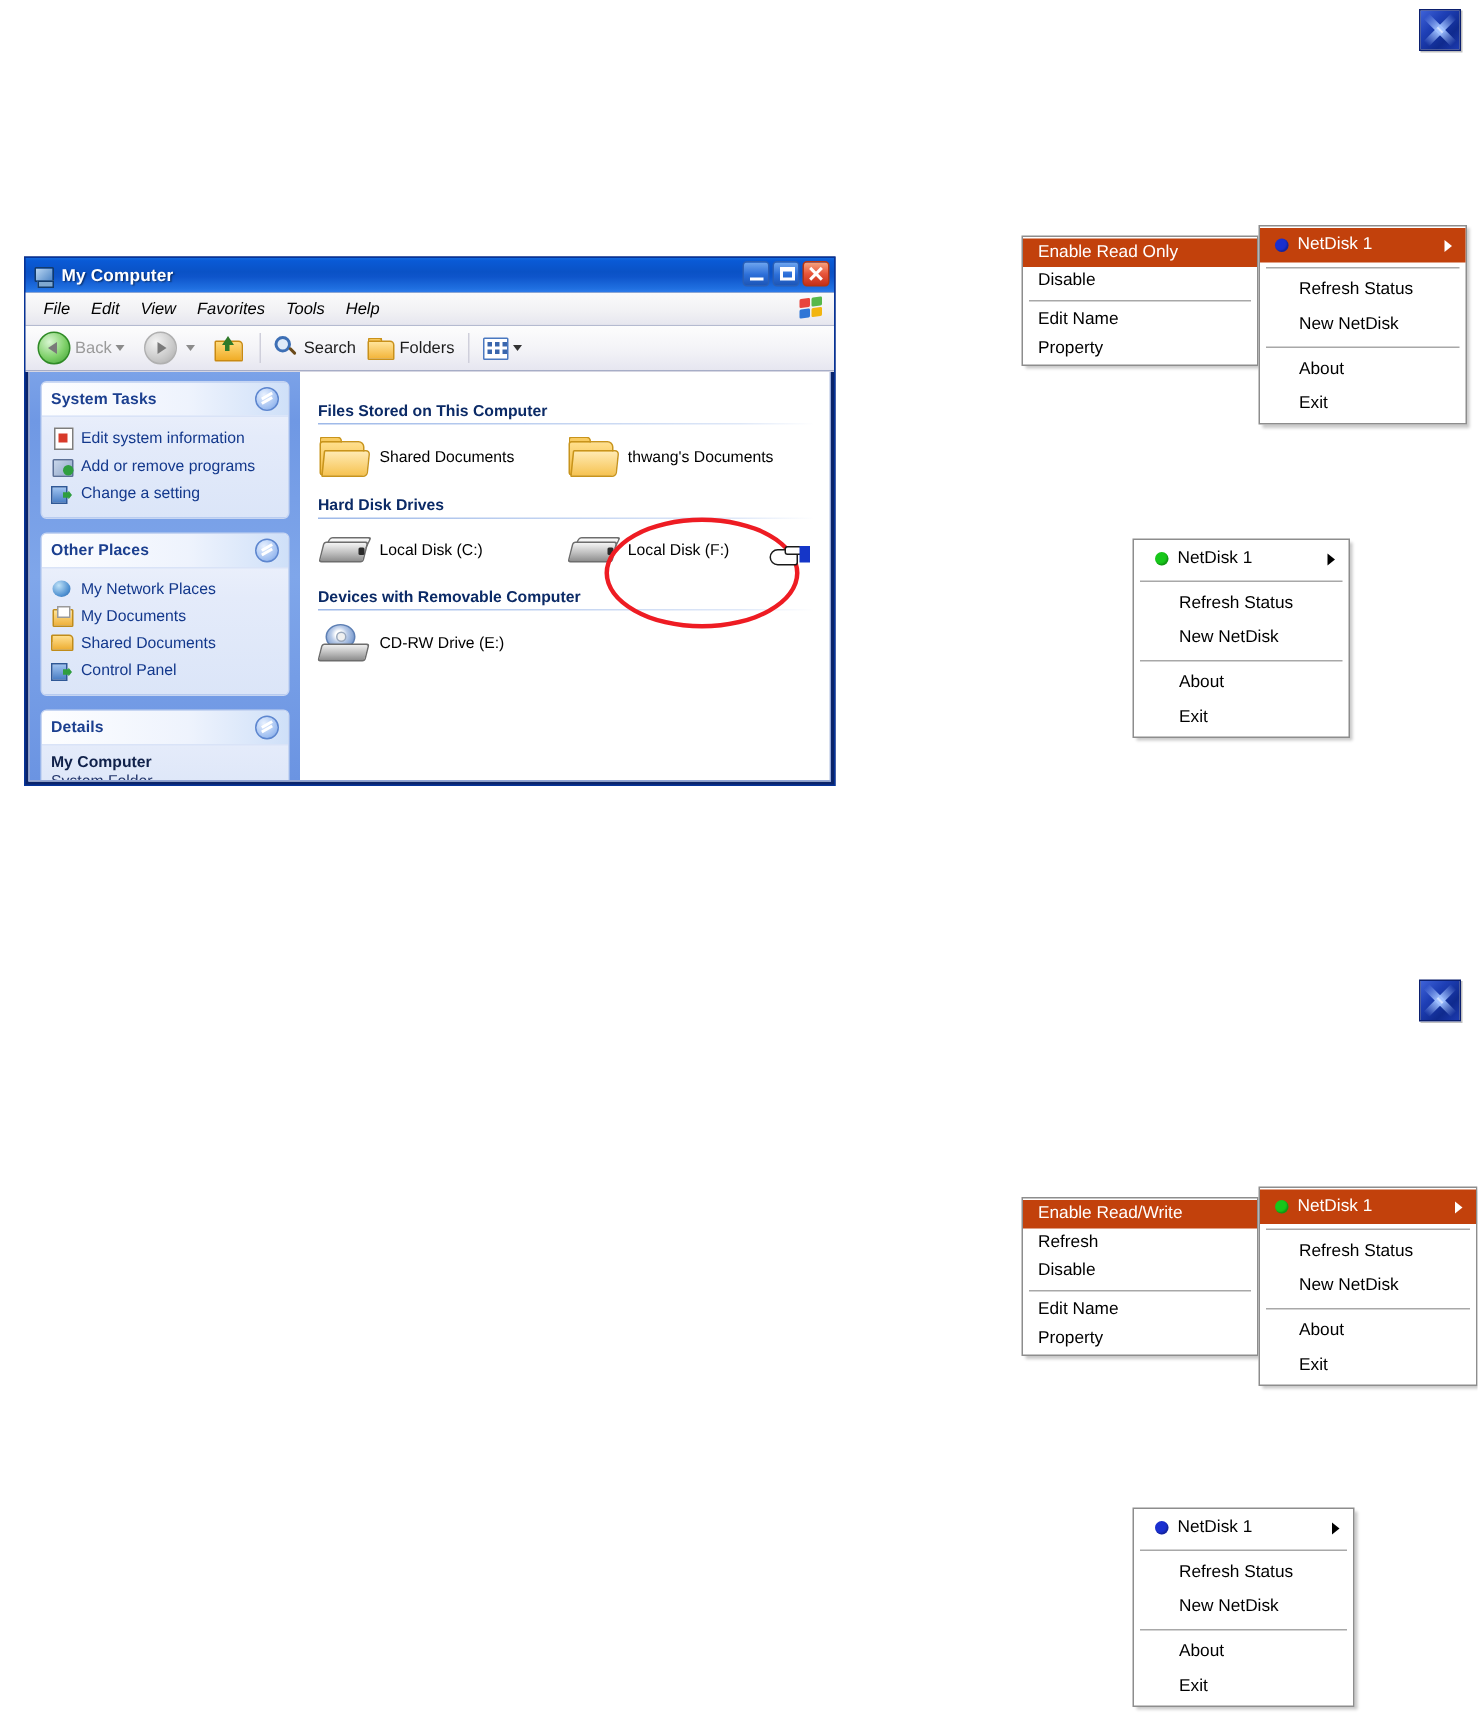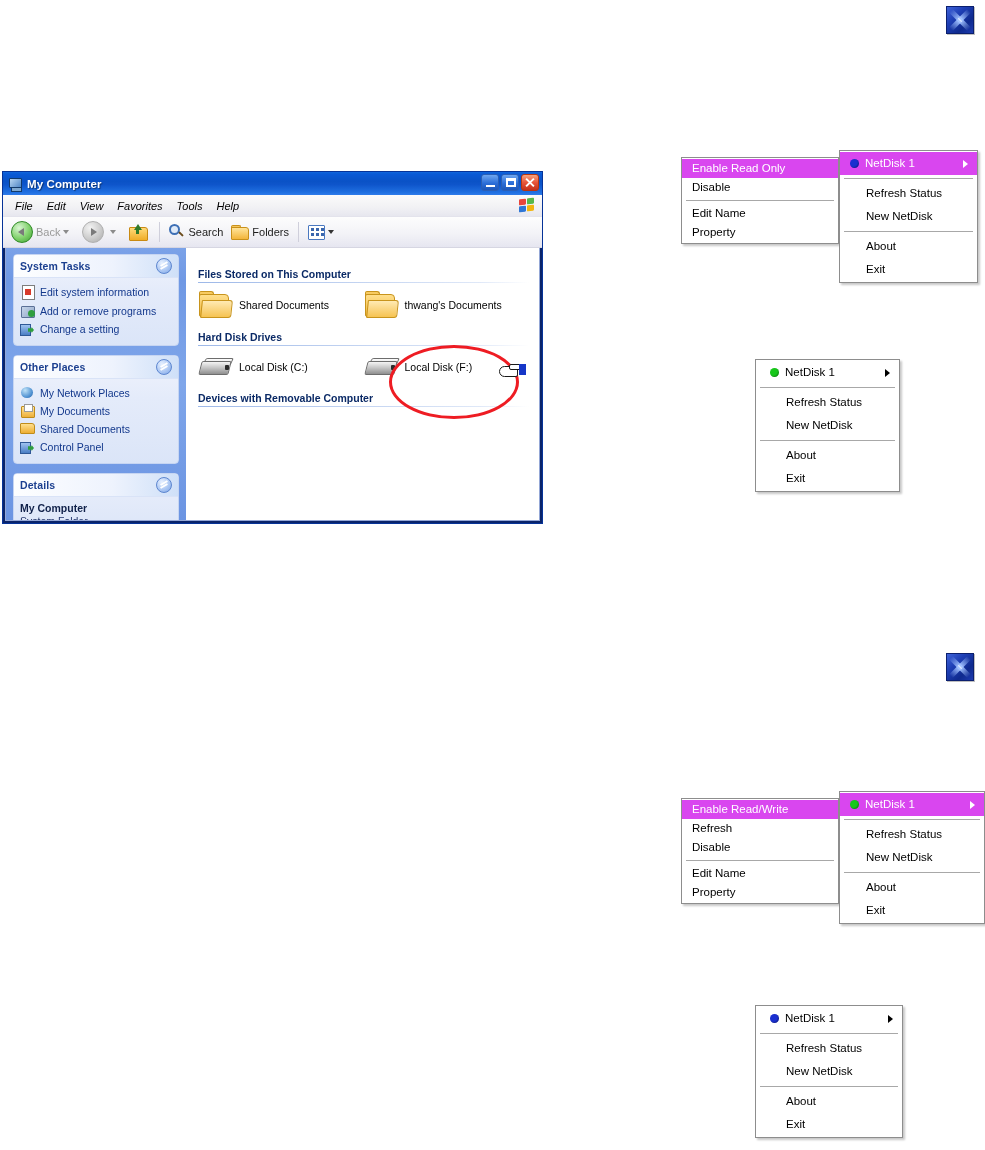--- a/index.html
+++ b/index.html
@@ -11,21 +11,21 @@
     width: 985px;
     height: 1150px;
     position: relative;
     font-family: "Liberation Sans", sans-serif;
     overflow: hidden;
   }
 
   
   #explorer-window {
     position: absolute;
-    left: 2px;
+    left: 16px;
     top: 171px;
     width: 541px;
     height: 353px;
     background: #0a246a;
     border: 1px solid #063398;
     box-sizing: border-box;
     display: flex;
     flex-direction: column;
   }
   #titlebar {
@@ -507,21 +507,21 @@
   .ctx-row {
     height: 19px;
     display: flex;
     align-items: center;
     padding: 0 8px 0 10px;
     white-space: nowrap;
     position: relative;
     line-height: 19px;
   }
   .ctx-row.highlight {
-    background: #d946ef;
+    background: #c2410c;
     color: #ffffff;
   }
   .ctx-sep {
     height: 1px;
     background: #a8a8a8;
     margin: 3px 4px 3px 4px;
   }
   .ctx-dot {
     width: 9px; height: 9px;
     border-radius: 50%;
@@ -737,20 +737,28 @@
               <span class="body"></span>
               <span class="led"></span>
           </span>
           <span class="tile-label">Local Disk (F:)</span>
         </div>
       </div>
 
       <div class="group-head">Devices with Removable Computer</div>
       <div class="group-rule"></div>
       <div class="tiles">
+        <div class="tile">
+          <span class="tile-icon ic-cd">
+            <span class="disc"></span>
+              <span class="hole"></span>
+              <span class="tray"></span>
+          </span>
+          <span class="tile-label">CD-RW Drive (E:)</span>
+        </div>
       </div>
 
       <div id="red-ellipse"></div>
       <div id="hand-cursor">
         <span class="palm"></span>
           <span class="fing"></span>
           <span class="sq"></span>
       </div>
 
     </div>

